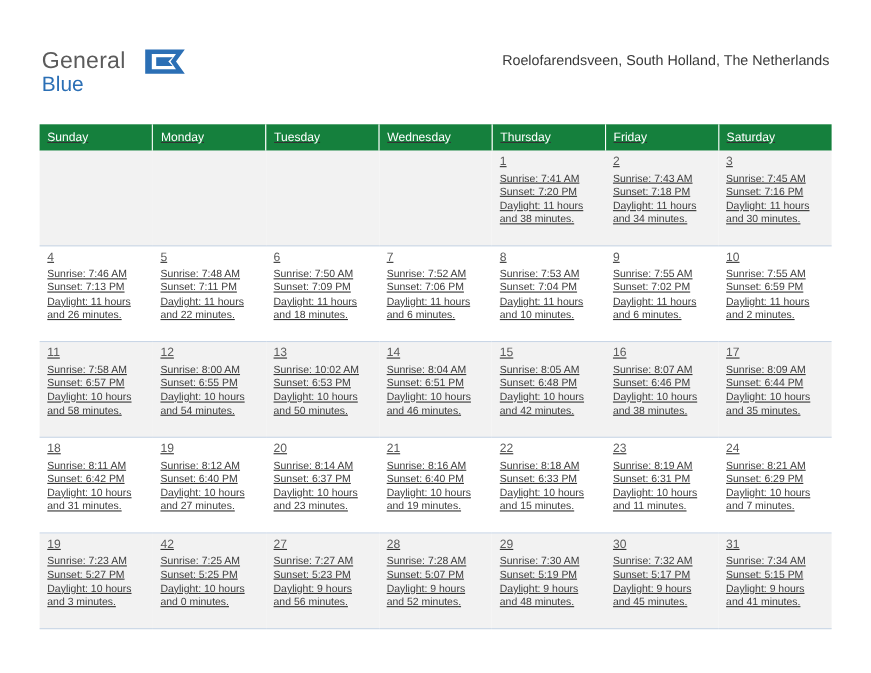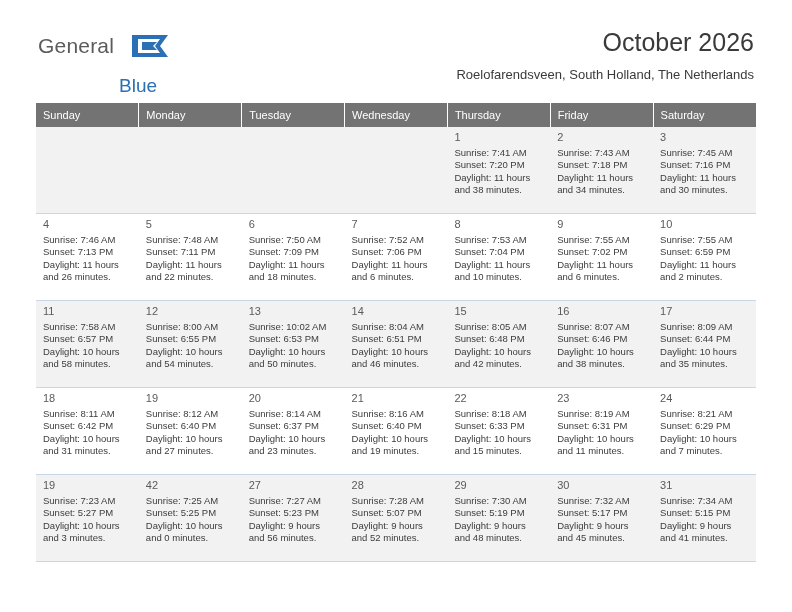--- a/index.html
+++ b/index.html
@@ -12,21 +12,22 @@
     background: #ffffff;
     font-family: "Liberation Sans", sans-serif;
     color: #333333;
     overflow: hidden;
   }
   .page {
     position: relative;
     width: 792px;
     height: 464px;
     box-sizing: border-box;
-    padding: 21px 36px 0 36px;
+    padding: 31px 36px 0 36px;
+    text-decoration: underline;
   }
   
   .header {
     position: relative;
     height: 74px;
   }
   .logo {
     position: absolute;
     left: 2px;
     top: 14px;
@@ -36,22 +37,21 @@
   .logo-general {
     font-size: 21px;
     color: #5b5b5b;
     letter-spacing: .2px;
     line-height: 22px;
   }
   .logo-blue {
     font-size: 19px;
     color: #2b6fb5;
     line-height: 20px;
-    margin-top: 19px;
-    text-align: center;
+    margin-top: 1px;
   }
   .logo-flag {
     position: absolute;
     left: 92px;
     top: -2px;
     width: 40px;
     height: 26px;
   }
   .title-block {
     position: absolute;
@@ -72,21 +72,21 @@
     line-height: 16px;
   }
   
   table.calendar {
     border-collapse: collapse;
     width: 720px;
     table-layout: fixed;
     margin-top: 8px;
   }
   table.calendar th {
-    background: #737373;
+    background: #15803d;
     color: #ffffff;
     font-size: 11px;
     font-weight: normal;
     text-align: left;
     padding: 5px 0 5px 7px;
     height: 14px;
     border-right: 1px solid #ffffff;
   }
   table.calendar th:last-child { border-right: none; }
   table.calendar td {
@@ -120,21 +120,20 @@
       <div class="logo-general">General</div>
       <div class="logo-blue">Blue</div>
       <svg class="logo-flag" viewBox="0 0 40 26" width="40" height="26">
         <path d="M2,2 L38,2 L30,13 L38,24 L2,24 Z" fill="#2b6fb5"></path>
         <path d="M8,6 L30,6 L25,13 L30,20 L8,20 Z" fill="#ffffff"></path>
         <path d="M12,9 L27,9 L23,13 L27,17 L12,17 Z" fill="#2b6fb5"></path>
       </svg>
     </div>
 
     <div class="title-block">
-      <div class="month-title">October 2026</div>
       <div class="location">Roelofarendsveen, South Holland, The Netherlands</div>
     </div>
 
   </div>
 
   <table class="calendar">
     <thead>
       <tr>
         <th>Sunday</th>
         <th>Monday</th>

